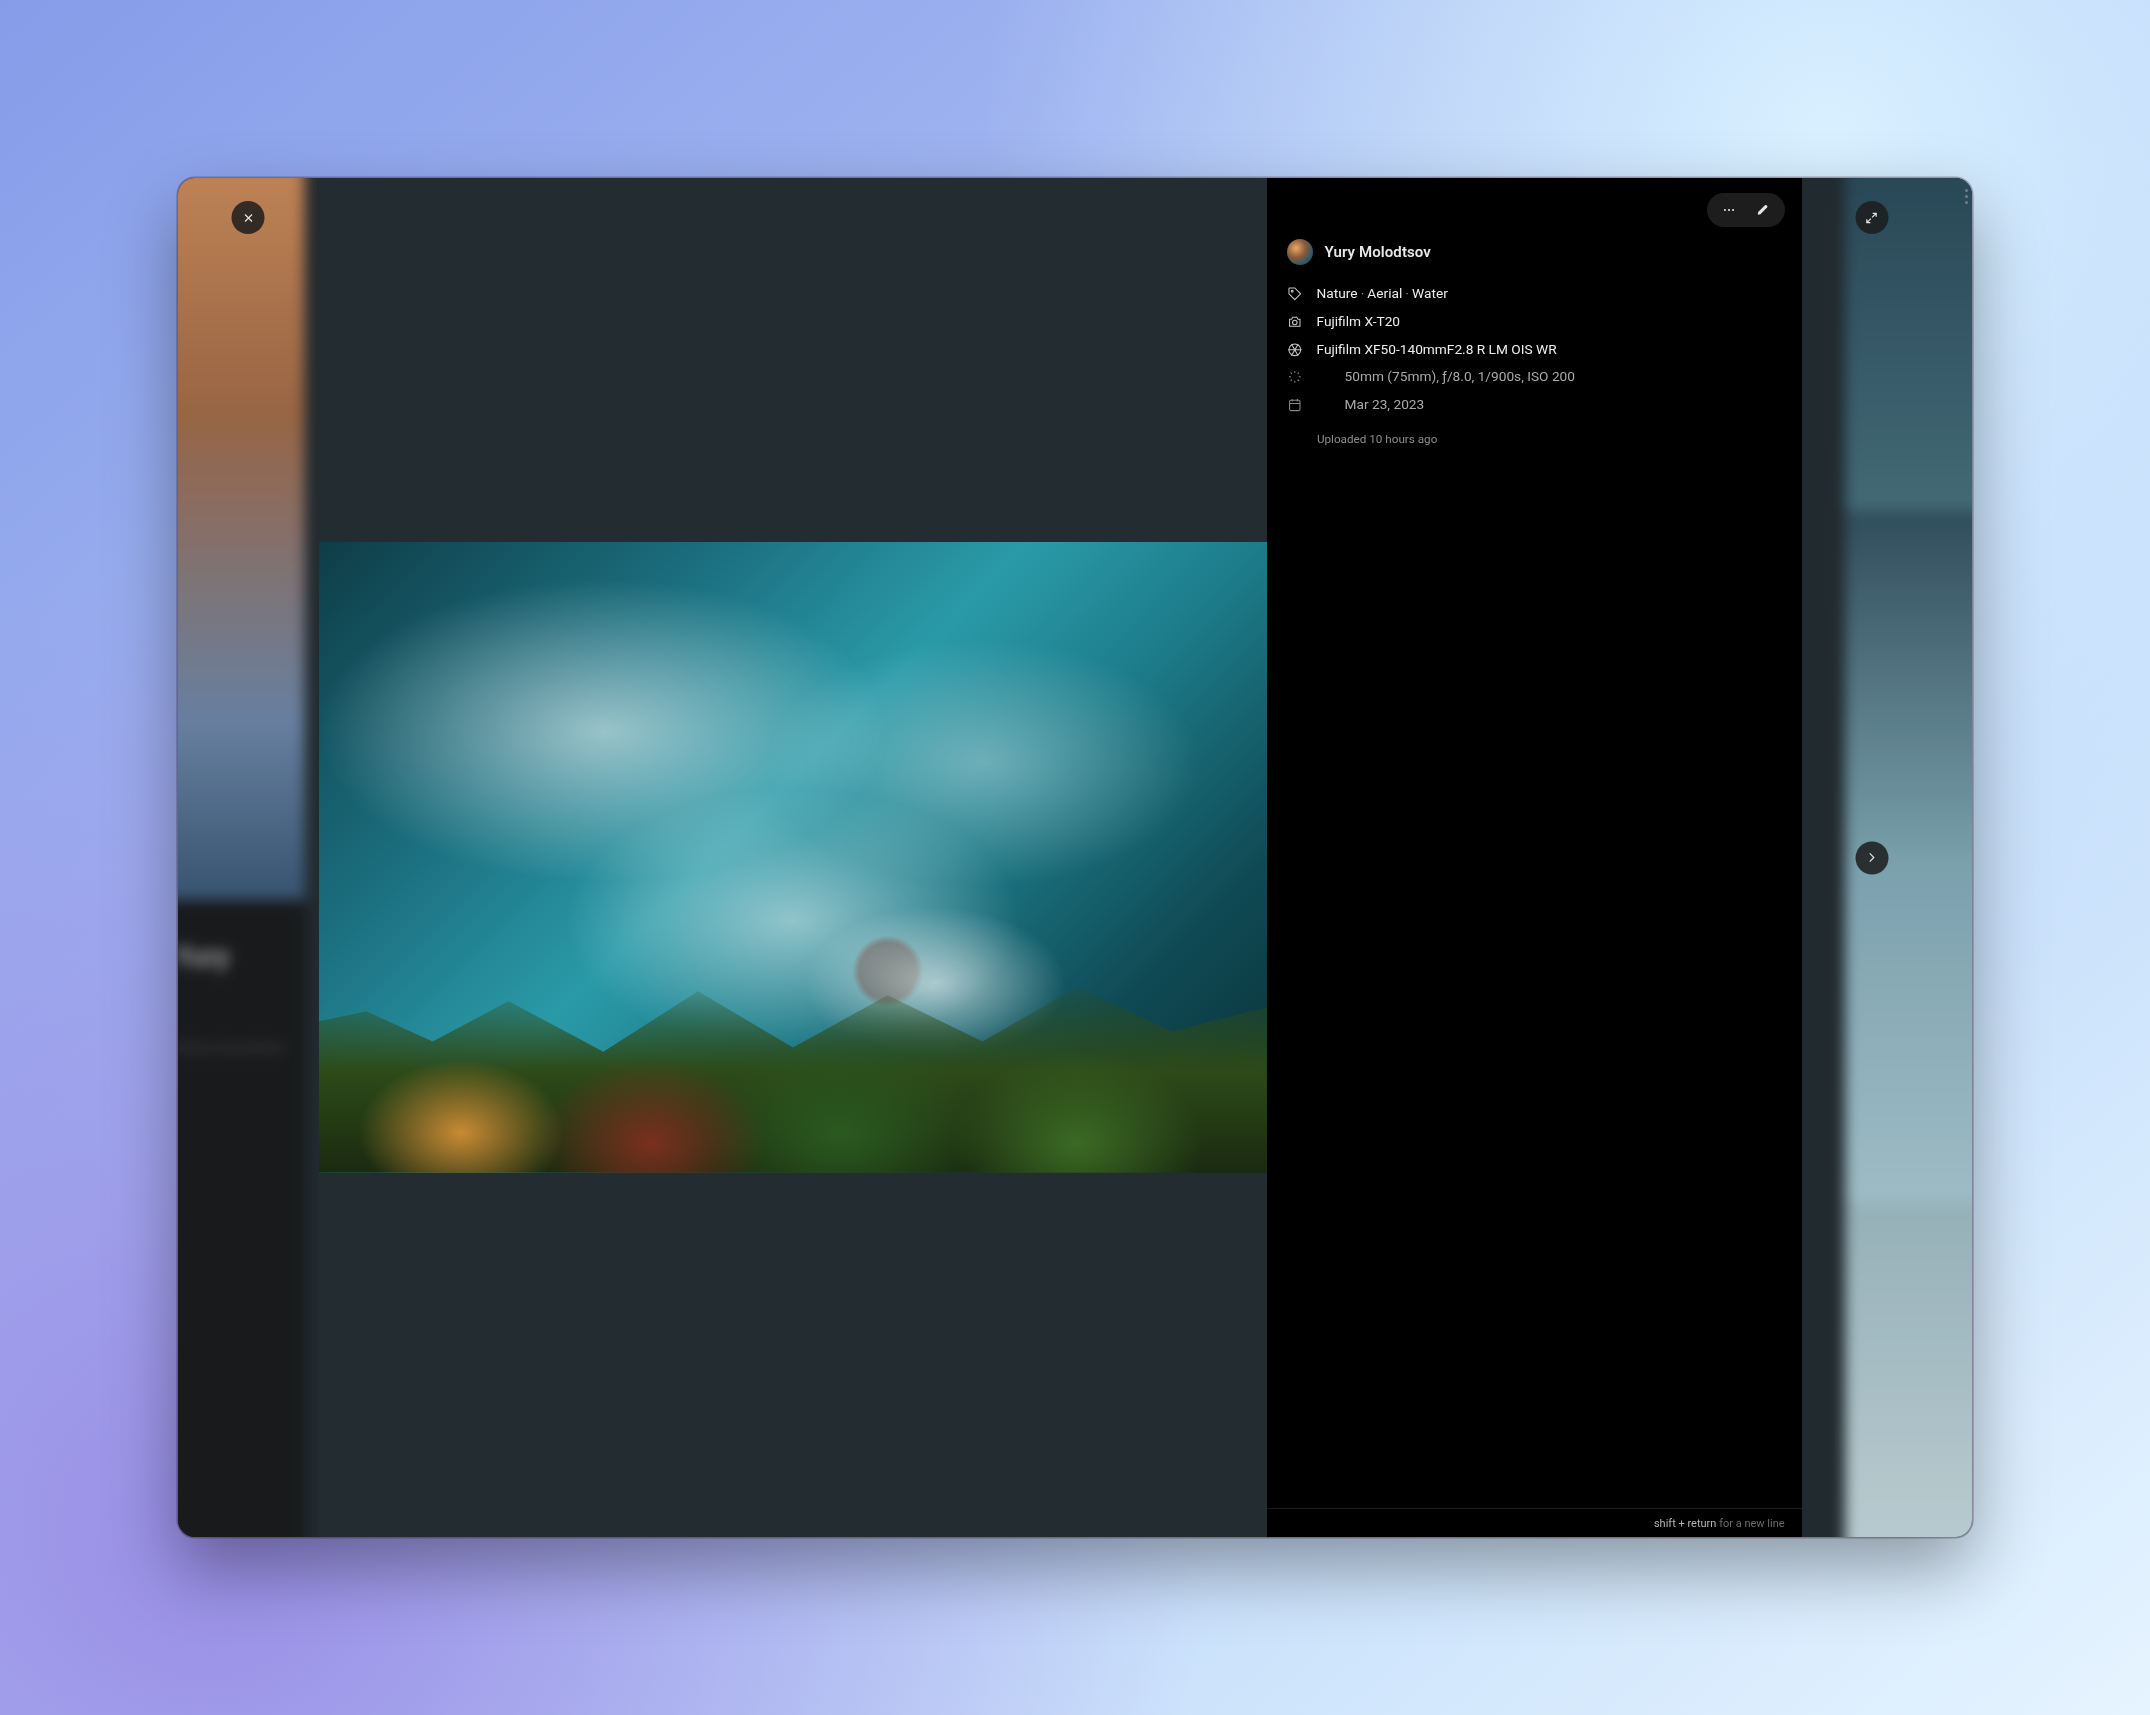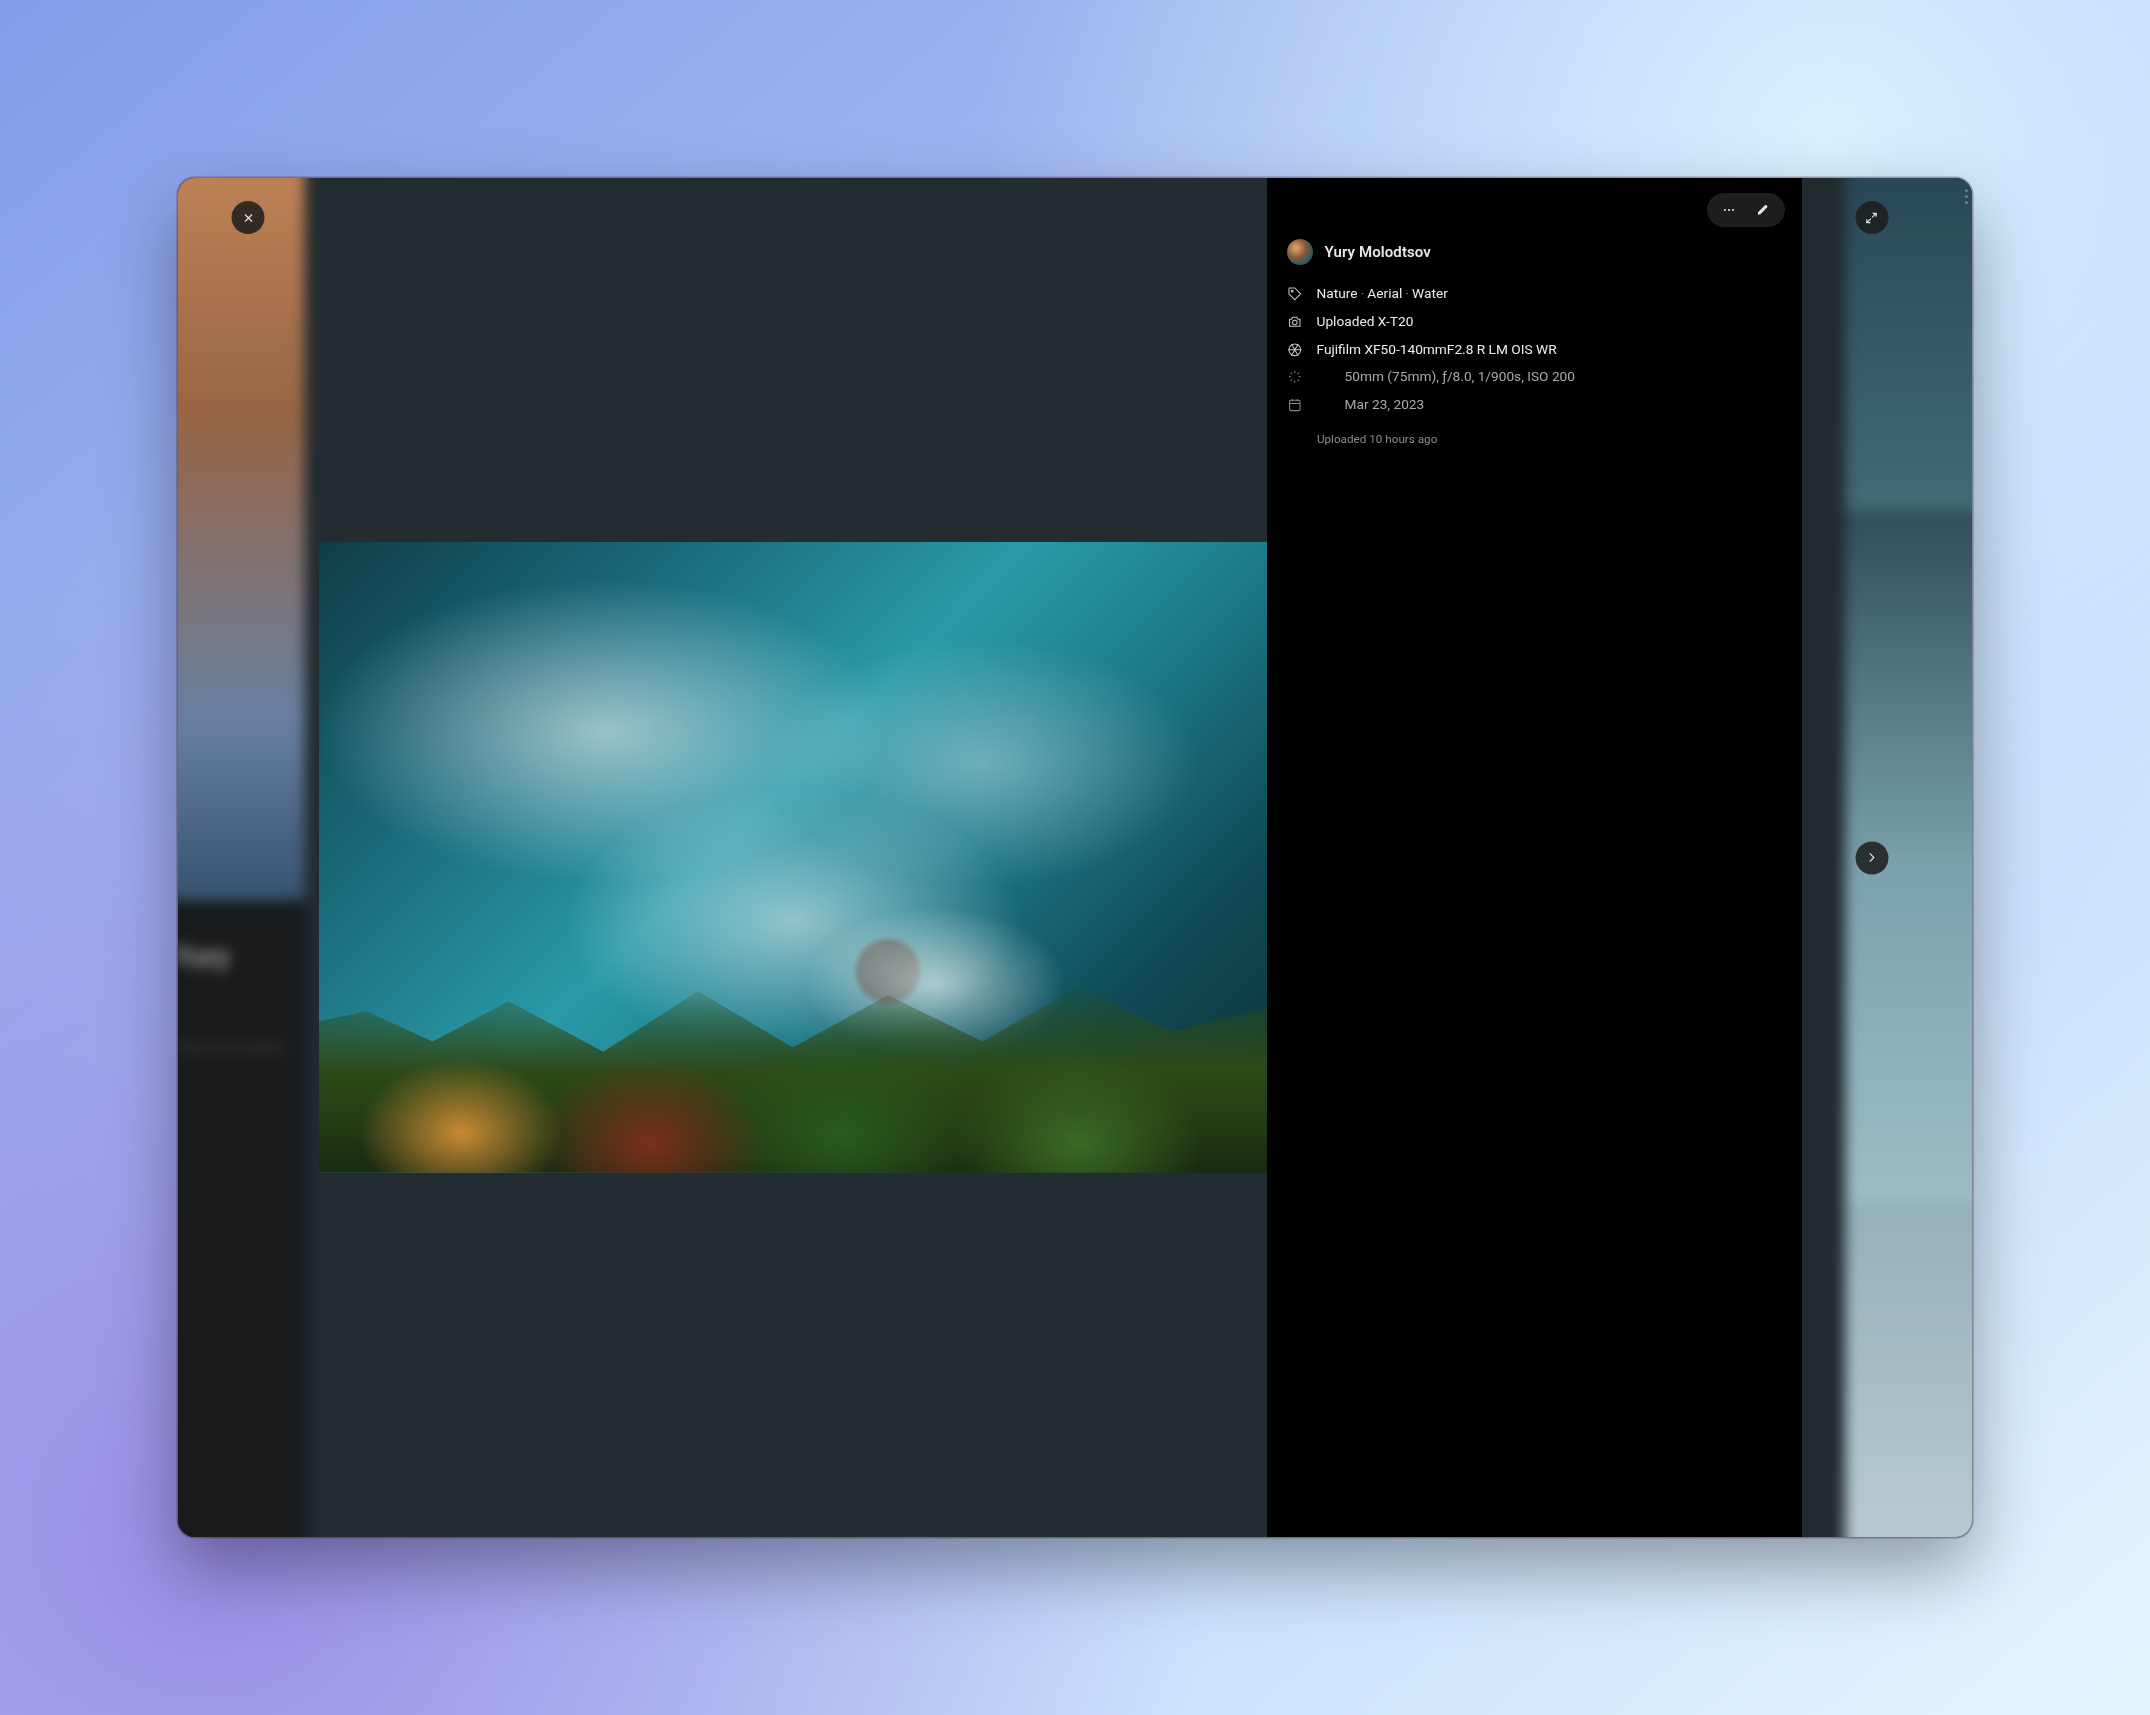--- a/index.html
+++ b/index.html
@@ -331,21 +331,21 @@
           </span>
         </div>
 
         <div class="meta-row">
           <span class="icon">
             <svg viewBox="0 0 24 24">
                 <path d="M4 8h3l2-3h6l2 3h3v11H4z"></path>
                 <circle cx="12" cy="13" r="3.5"></circle>
               </svg>
           </span>
-          <span class="val">Uploaded X-T20</span>
+          <span class="val">Fujifilm X-T20</span>
         </div>
 
         <div class="meta-row">
           <span class="icon">
             <svg viewBox="0 0 24 24">
                 <circle cx="12" cy="12" r="9"></circle>
                 <path d="M14.3 8l-7.5 13M9.7 8l7.5 13M16.6 12H1.6M7.4 12h15M14.3 16L6.8 3M9.7 16l7.5-13"></path>
               </svg>
           </span>
           <span class="val">Fujifilm XF50-140mmF2.8 R LM OIS WR</span>
@@ -367,20 +367,23 @@
                 <path d="M4 10h16M8 3v4M16 3v4"></path>
               </svg>
           </span>
           <span class="val">Mar 23, 2023</span>
         </div>
 
         <div class="uploaded">Uploaded 10 hours ago</div>
       </div>
 
 
+      <div class="hint-bar">
+        <span class="combo">shift + return</span><span> for a new line</span>
+      </div>
     </div>
 
     <div class="gutter gutter-right">
       <div class="circle-btn expand-btn">
         <svg viewBox="0 0 24 24">
             <path d="M4 20l7-7M20 4l-7 7M14 4h6v6M10 20H4v-6"></path>
           </svg>
       </div>
       <div class="circle-btn next-btn">
         <svg viewBox="0 0 24 24">

